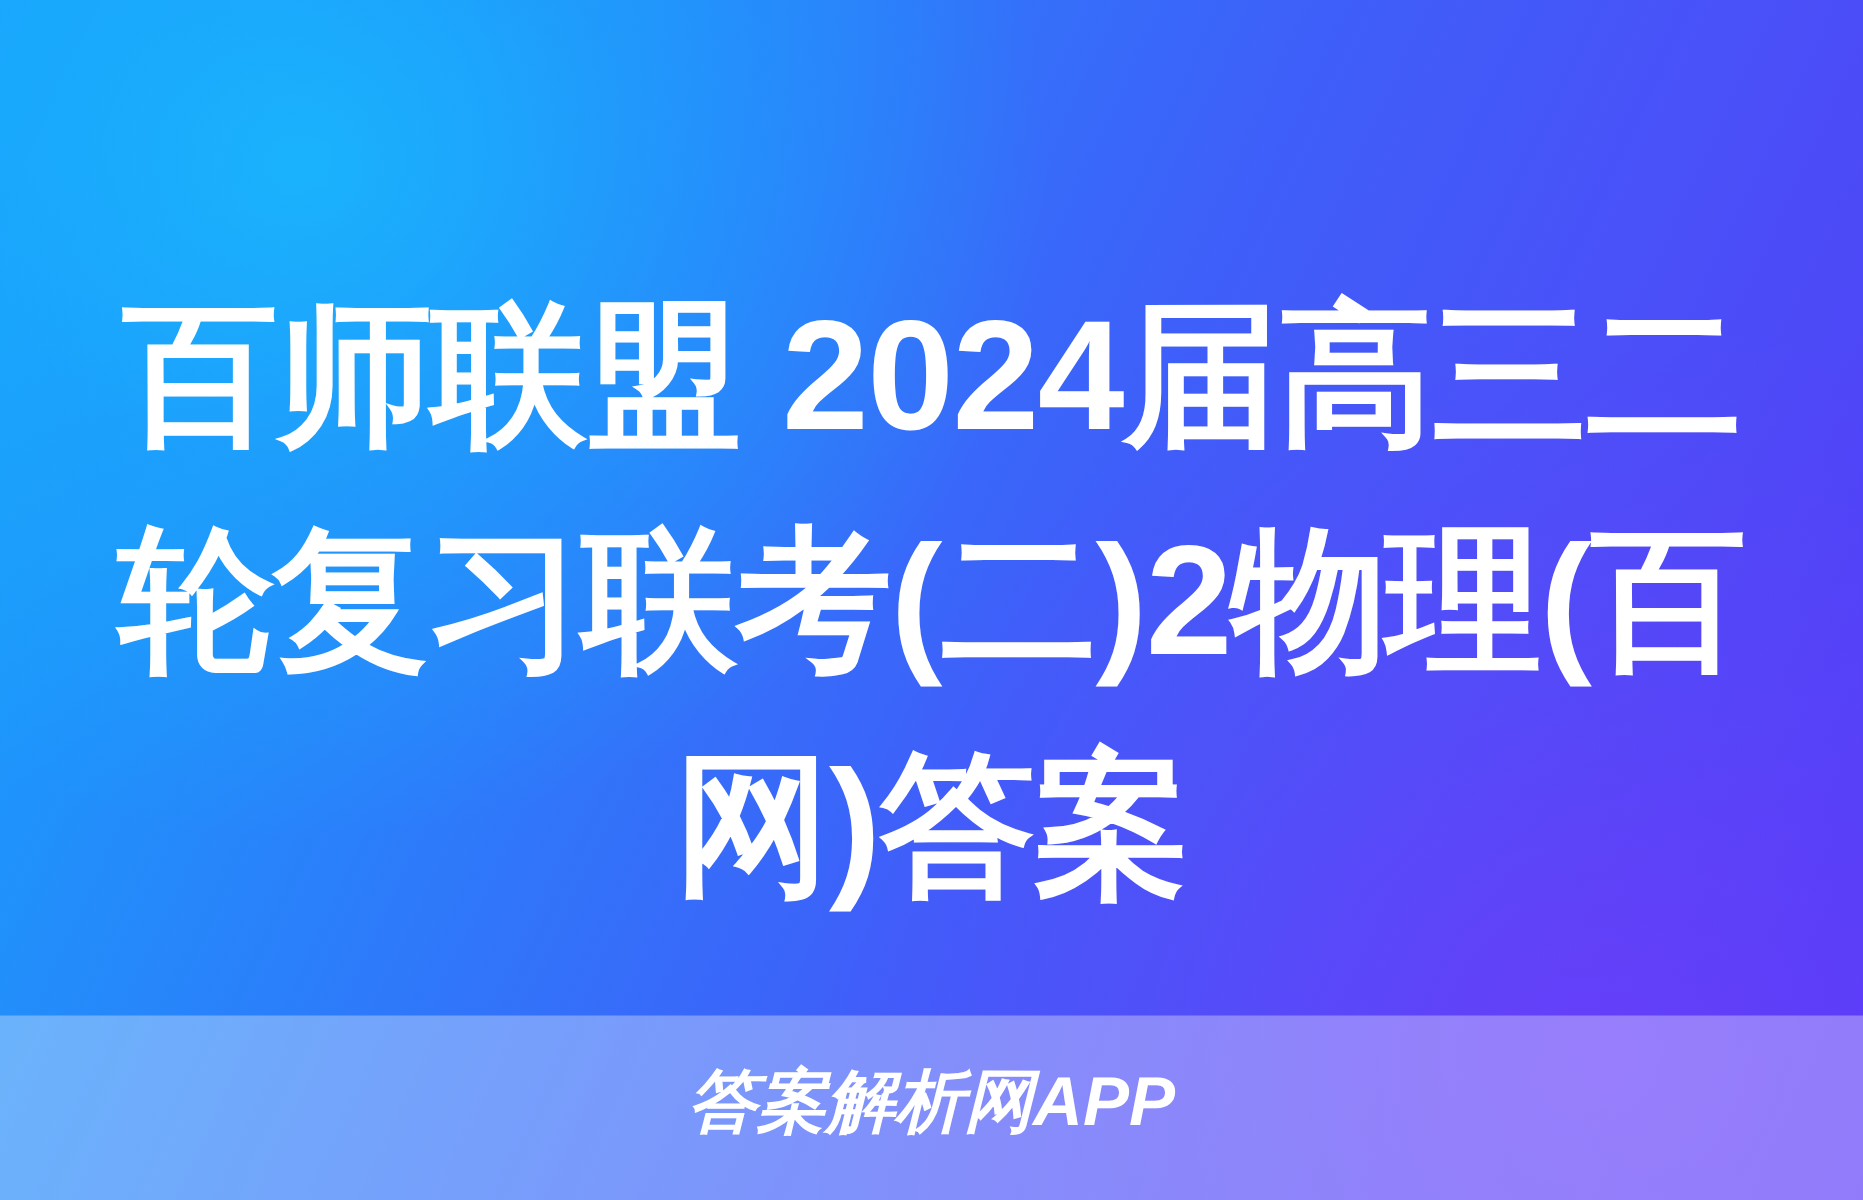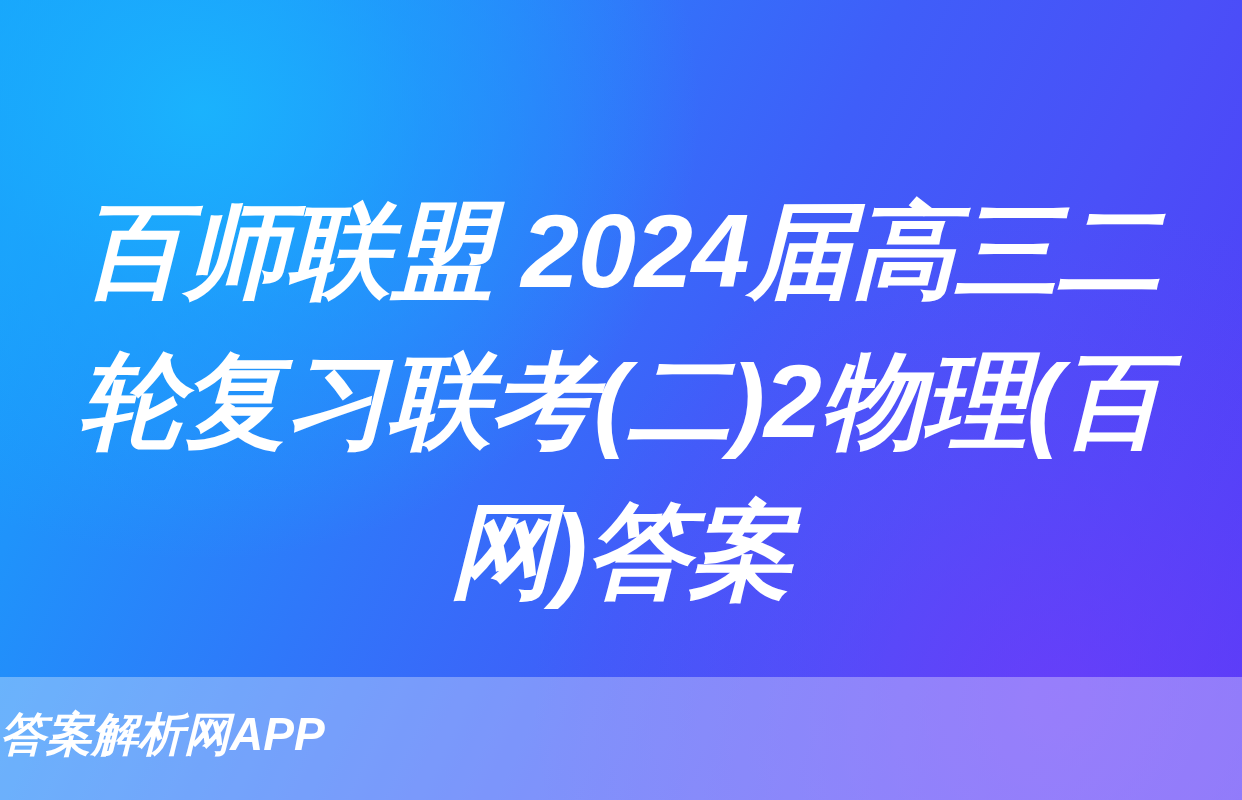--- a/index.html
+++ b/index.html
@@ -76,33 +76,32 @@
     text-align: center;
   }
 
   .title-text {
     display: block;
     margin: 0;
     color: #ffffff;
     font-size: 104px;
     line-height: 150px;
     font-weight: 700;
-    font-style: italic;
     letter-spacing: -1px;
     word-break: break-all;
     text-rendering: optimizeLegibility;
   }
 
   
   .watermark-wrap {
     position: absolute;
     left: 0;
     right: 0;
     top: 706px;
-    text-align: left;
+    text-align: center;
   }
 
   .watermark-text {
     display: inline-block;
     color: #ffffff;
     font-size: 46px;
     line-height: 56px;
     font-weight: 700;
     font-style: italic;
     letter-spacing: 0px;

